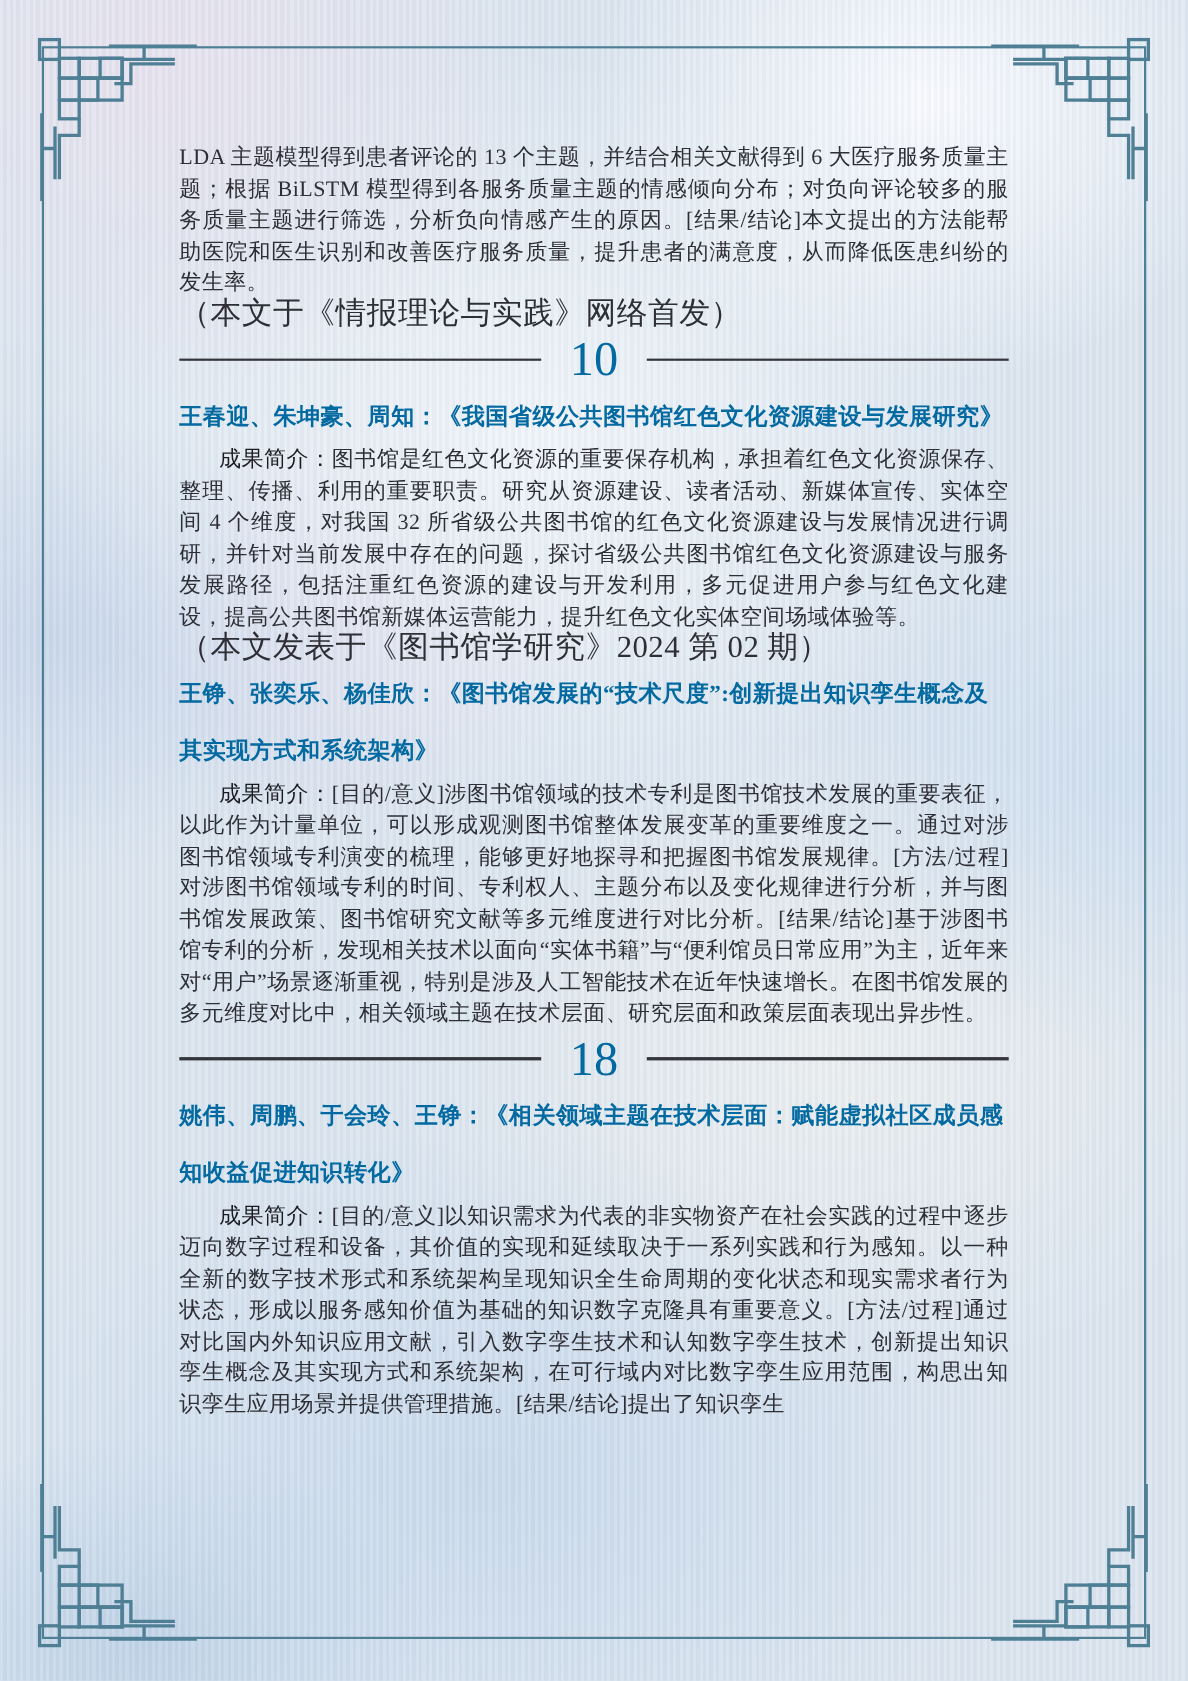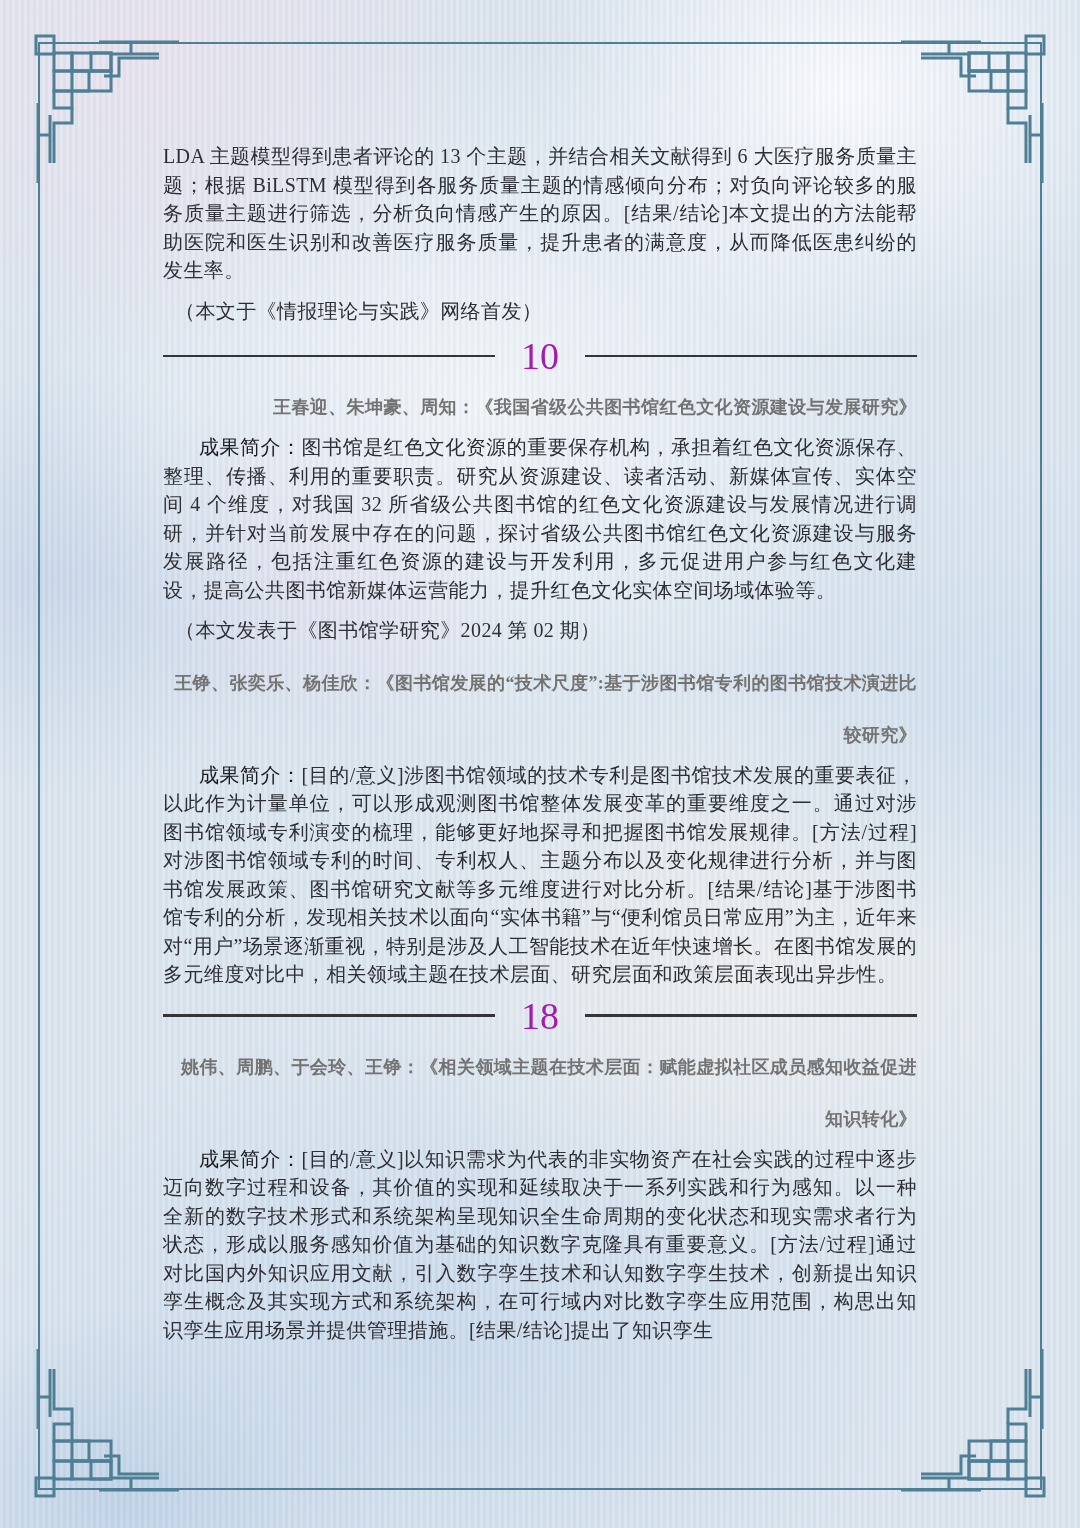--- a/index.html
+++ b/index.html
@@ -29,43 +29,43 @@
     border:2.5px solid #4f7f94;pointer-events:none;
   }
   .corner{position:absolute;width:150px;height:150px;}
   .corner.tl{left:29px;top:33px;}
   .corner.tr{right:29px;top:33px;transform:scaleX(-1);}
   .corner.bl{left:29px;bottom:29px;transform:scaleY(-1);}
   .corner.br{right:29px;bottom:29px;transform:scale(-1,-1);}
   .corner svg{display:block;width:150px;height:150px;}
 
   .content{
-    position:absolute;left:163px;top:142px;width:754px;
+    position:absolute;left:163px;top:129px;width:754px;
     color:#2e2f36;
   }
   .para{
     margin:0;font-size:20px;line-height:28.5px;text-align:justify;
     letter-spacing:0.4px;
   }
   .source{
-    margin:12px;font-size:20px;line-height:28.5px;letter-spacing:0.4px;
+    margin:0;font-size:28px;line-height:28.5px;letter-spacing:0.4px;
   }
   .intro-para{text-indent:36px;}
   .intro-label{font-weight:400;color:#1b1b22;}
   .divider{
     display:flex;align-items:center;height:38px;margin:8px 0 6px;
   }
   .divider .line{flex:1;height:2.5px;background:#34343b;}
   .divider .num{
-    font-size:38px;line-height:38px;padding:0 26px;color:#a21caf;
+    font-size:44px;line-height:38px;padding:0 26px;color:#0369a1;
     font-family:"Liberation Serif","DejaVu Serif",serif;
   }
   .sec-title{
-    margin:0;font-size:18px;font-weight:700;line-height:52px;
-    text-align:right;color:#737373;letter-spacing:0.4px;
+    margin:0;font-size:21px;font-weight:700;line-height:52px;
+    text-align:left;color:#0369a1;letter-spacing:0.4px;
   }
 </style>
 </head>
 <body>
 
 <div class="frame"></div>
 
 <div class="corner tl">
   <svg viewBox="0 0 150 150" fill="none" stroke="#4f7f94" stroke-width="3">
     <path d="M150,9 H70"></path>
@@ -142,21 +142,21 @@
 
   <div class="divider">
     <span class="line"></span>
     <span class="num">10</span>
     <span class="line"></span>
   </div>
   <h2 class="sec-title">王春迎、朱坤豪、周知：《我国省级公共图书馆红色文化资源建设与发展研究》</h2>
   <p class="para intro-para"><b class="intro-label">成果简介：</b><span>图书馆是红色文化资源的重要保存机构，承担着红色文化资源保存、整理、传播、利用的重要职责。研究从资源建设、读者活动、新媒体宣传、实体空间 4 个维度，对我国 32 所省级公共图书馆的红色文化资源建设与发展情况进行调研，并针对当前发展中存在的问题，探讨省级公共图书馆红色文化资源建设与服务发展路径，包括注重红色资源的建设与开发利用，多元促进用户参与红色文化建设，提高公共图书馆新媒体运营能力，提升红色文化实体空间场域体验等。</span></p>
   <p class="source">（本文发表于《图书馆学研究》2024 第 02 期）</p>
 
-  <h2 class="sec-title">王铮、张奕乐、杨佳欣：《图书馆发展的“技术尺度”:基于涉图书馆专利的图书馆技术演进比较研究》</h2>
+  <h2 class="sec-title">王铮、张奕乐、杨佳欣：《图书馆发展的“技术尺度”:创新提出知识孪生概念及其实现方式和系统架构》</h2>
   <p class="para intro-para"><b class="intro-label">成果简介：</b><span>[目的/意义]涉图书馆领域的技术专利是图书馆技术发展的重要表征，以此作为计量单位，可以形成观测图书馆整体发展变革的重要维度之一。通过对涉图书馆领域专利演变的梳理，能够更好地探寻和把握图书馆发展规律。[方法/过程]对涉图书馆领域专利的时间、专利权人、主题分布以及变化规律进行分析，并与图书馆发展政策、图书馆研究文献等多元维度进行对比分析。[结果/结论]基于涉图书馆专利的分析，发现相关技术以面向“实体书籍”与“便利馆员日常应用”为主，近年来对“用户”场景逐渐重视，特别是涉及人工智能技术在近年快速增长。在图书馆发展的多元维度对比中，相关领域主题在技术层面、研究层面和政策层面表现出异步性。</span></p>
 
   <div class="divider">
     <span class="line"></span>
     <span class="num">18</span>
     <span class="line"></span>
   </div>
   <h2 class="sec-title">姚伟、周鹏、于会玲、王铮：《相关领域主题在技术层面：赋能虚拟社区成员感知收益促进知识转化》</h2>
   <p class="para intro-para"><b class="intro-label">成果简介：</b><span>[目的/意义]以知识需求为代表的非实物资产在社会实践的过程中逐步迈向数字过程和设备，其价值的实现和延续取决于一系列实践和行为感知。以一种全新的数字技术形式和系统架构呈现知识全生命周期的变化状态和现实需求者行为状态，形成以服务感知价值为基础的知识数字克隆具有重要意义。[方法/过程]通过对比国内外知识应用文献，引入数字孪生技术和认知数字孪生技术，创新提出知识孪生概念及其实现方式和系统架构，在可行域内对比数字孪生应用范围，构思出知识孪生应用场景并提供管理措施。[结果/结论]提出了知识孪生</span></p>
 

